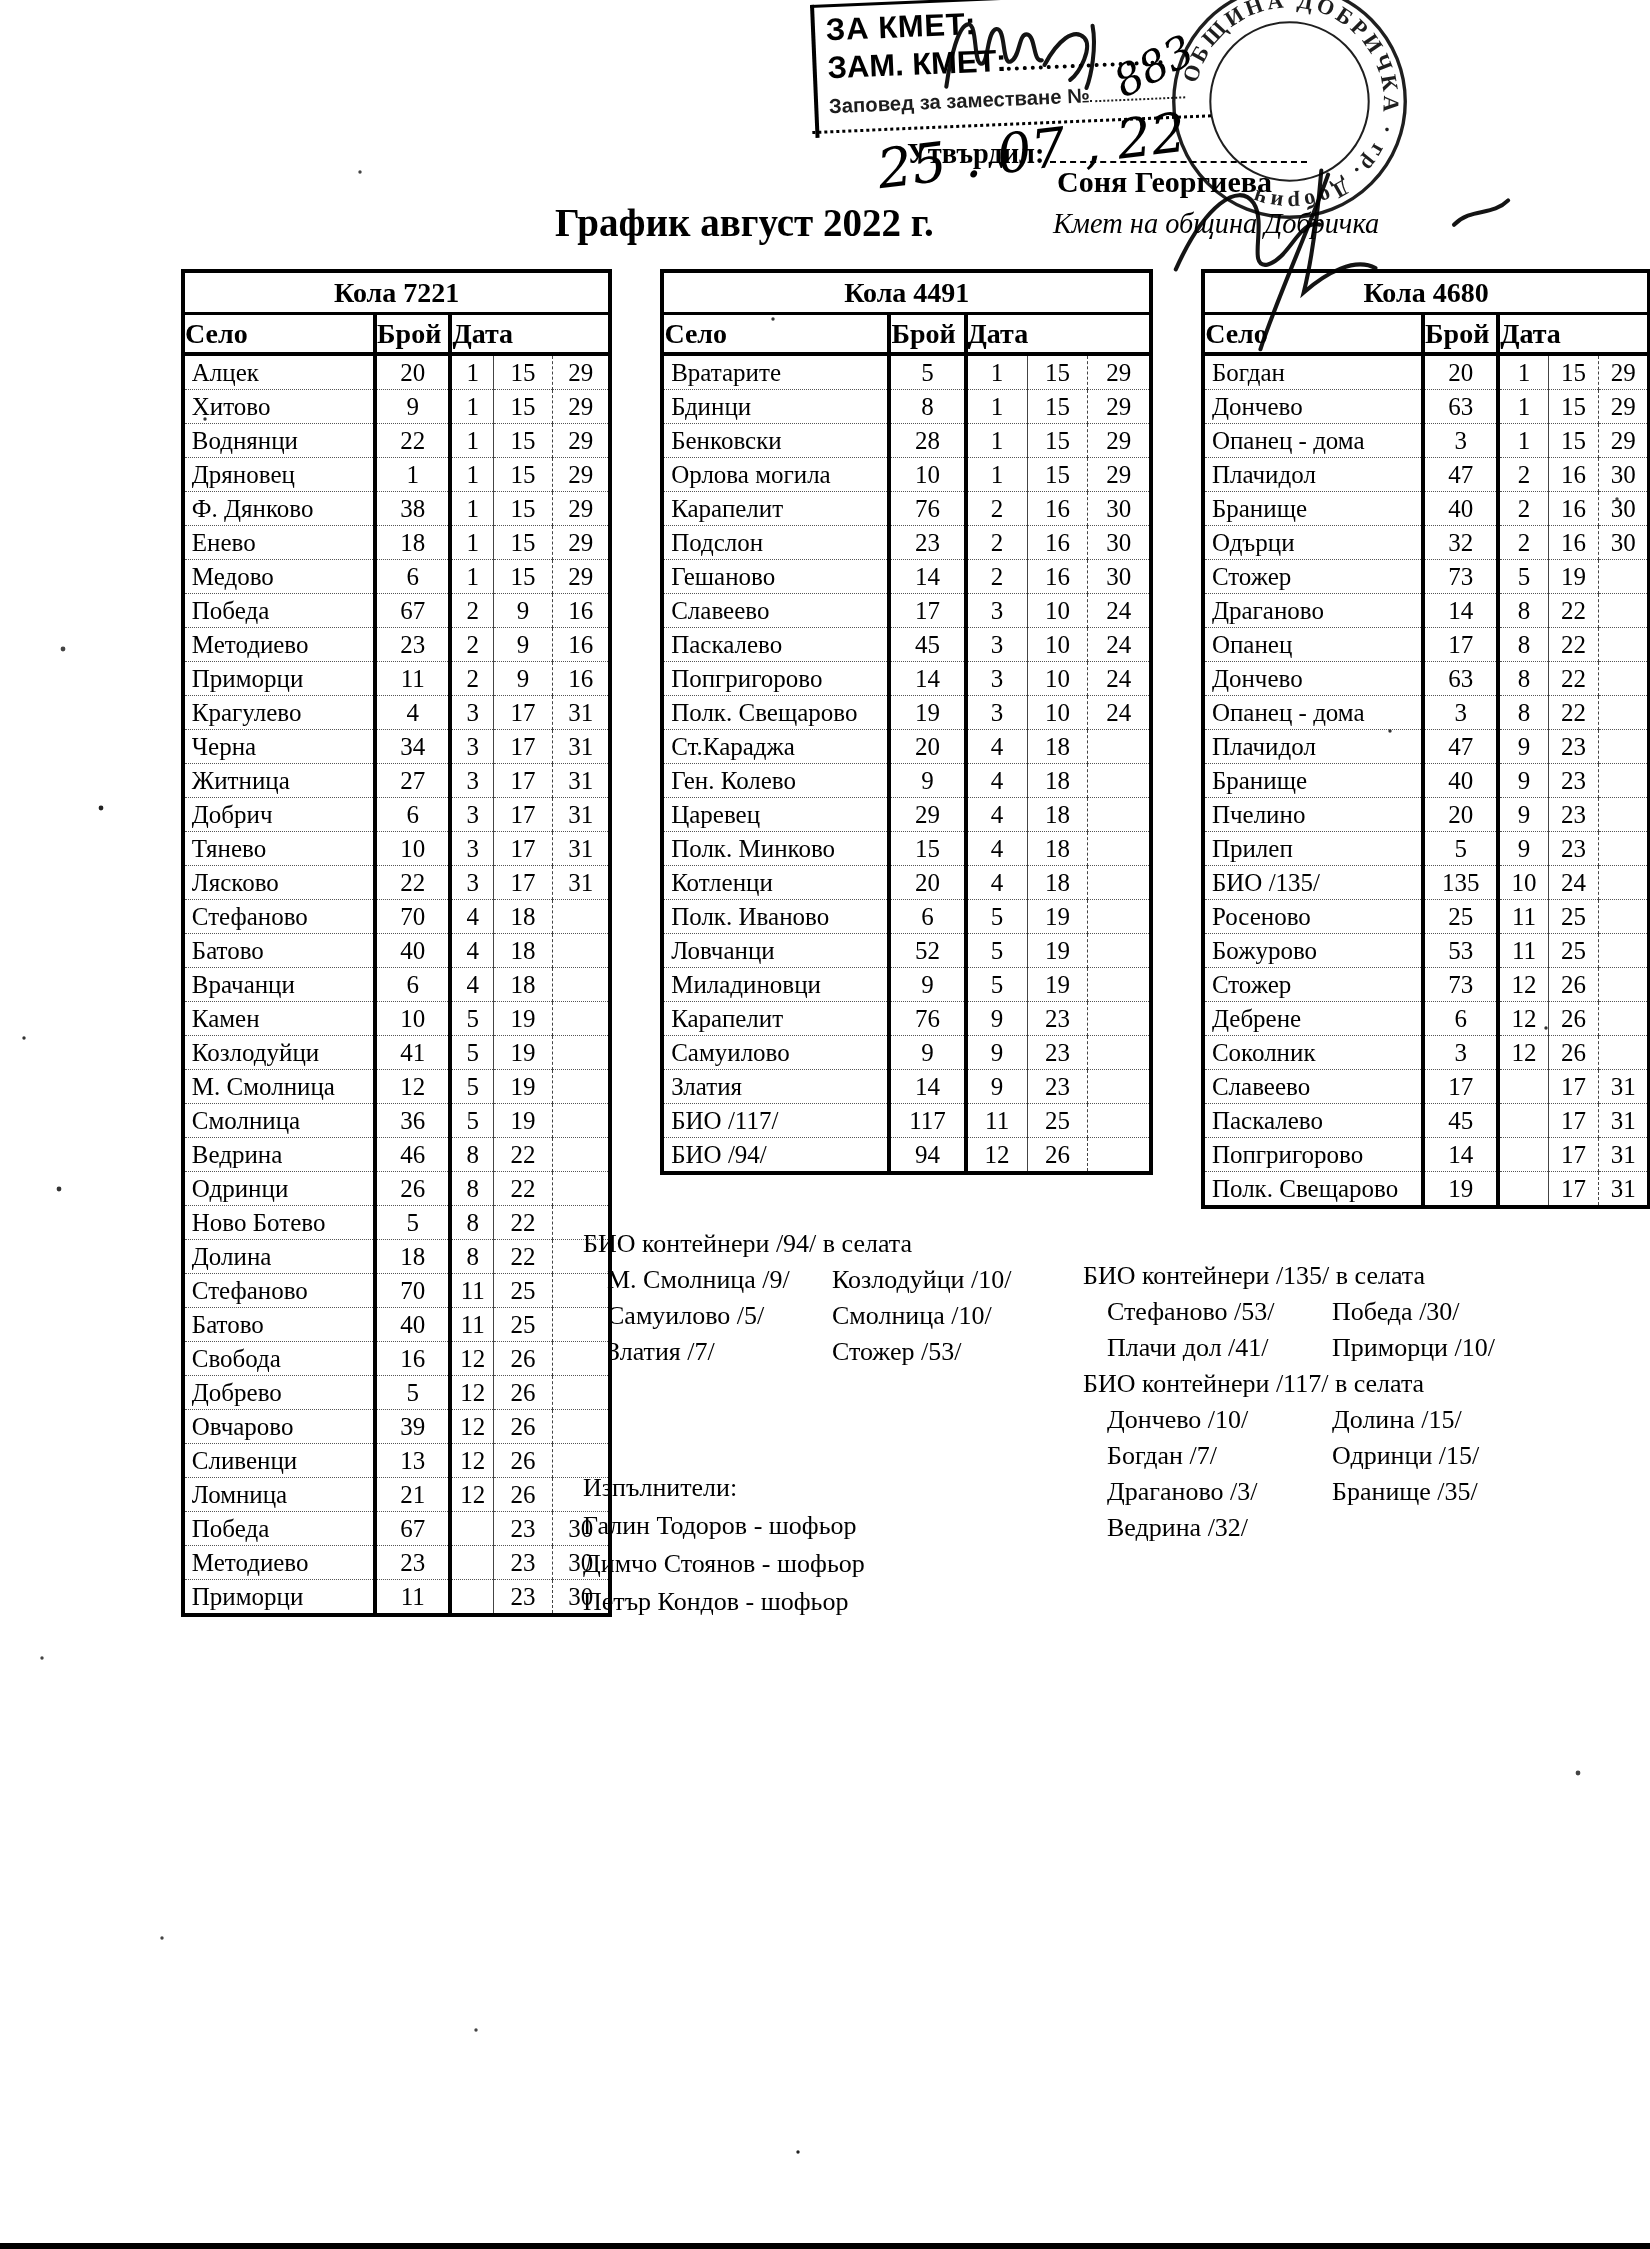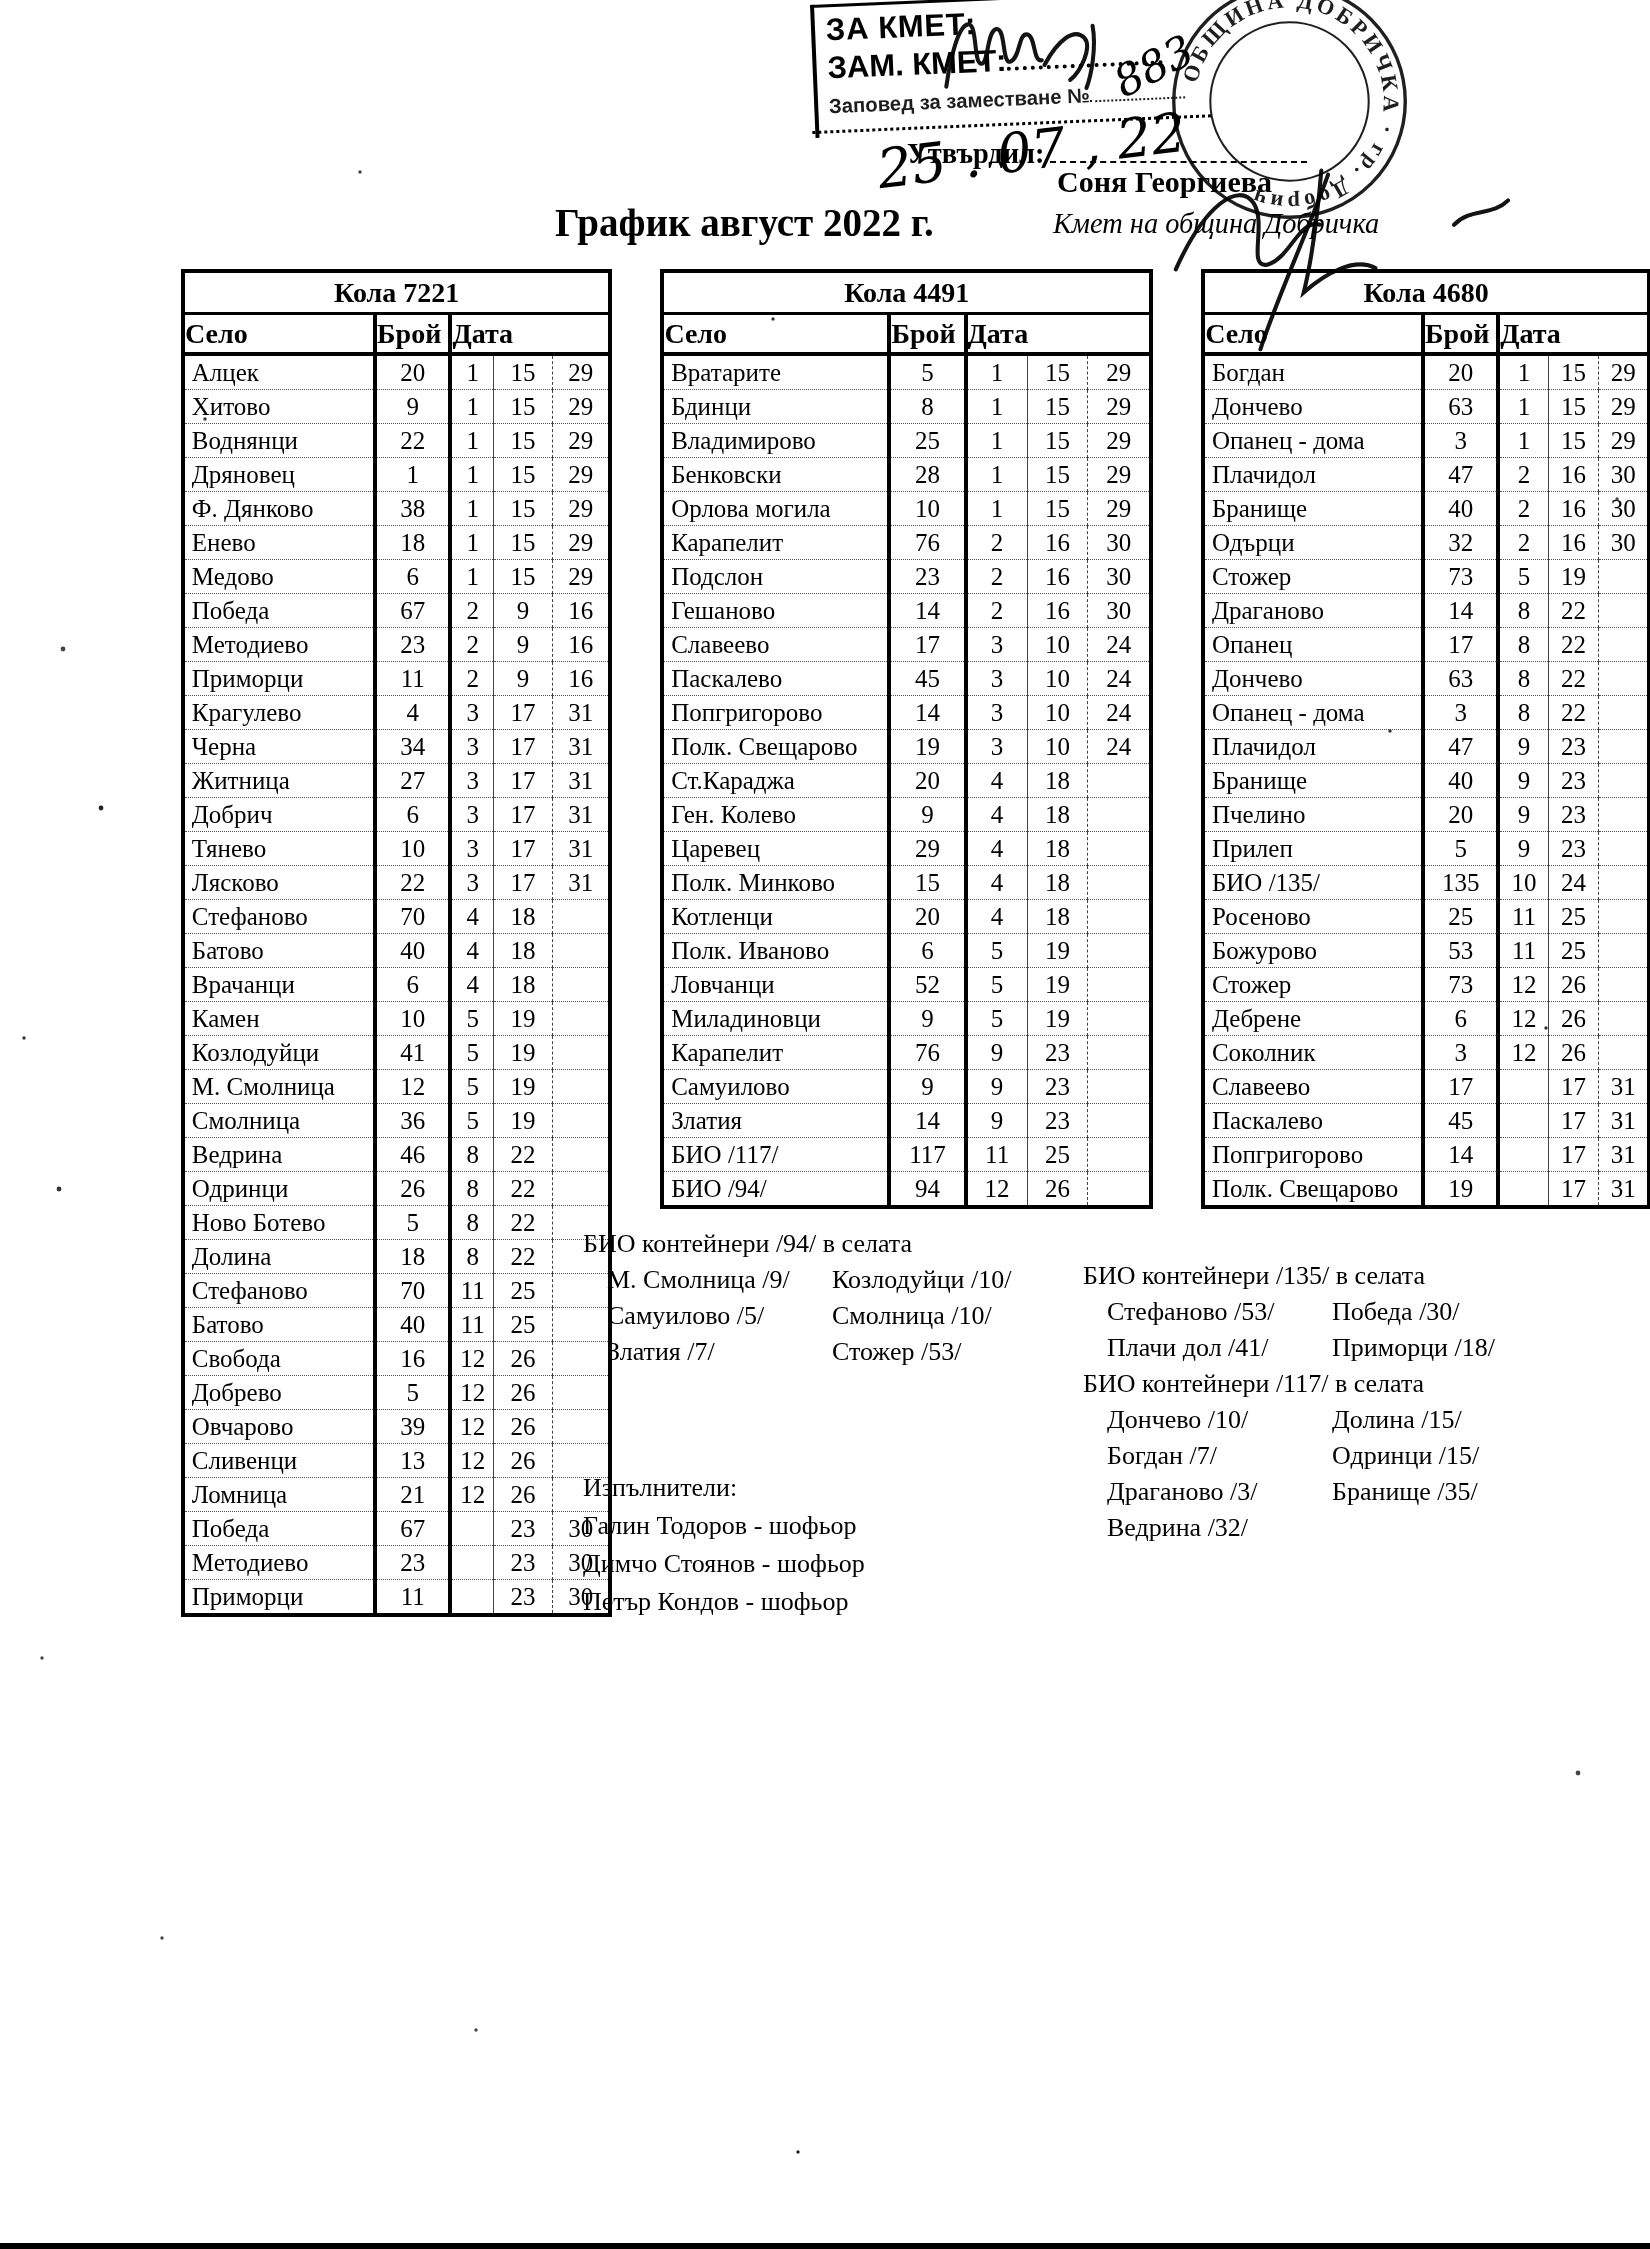--- a/index.html
+++ b/index.html
@@ -392,27 +392,20 @@
               <td class="c-d3">29</td>
             </tr>
             <tr>
               <td class="c-selo">Бдинци</td>
               <td class="c-broi">8</td>
               <td class="c-d1">1</td>
               <td class="c-d2">15</td>
               <td class="c-d3">29</td>
             </tr>
             <tr>
-              <td class="c-selo">Владимирово</td>
-              <td class="c-broi">25</td>
-              <td class="c-d1">1</td>
-              <td class="c-d2">15</td>
-              <td class="c-d3">29</td>
-            </tr>
-            <tr>
               <td class="c-selo">Бенковски</td>
               <td class="c-broi">28</td>
               <td class="c-d1">1</td>
               <td class="c-d2">15</td>
               <td class="c-d3">29</td>
             </tr>
             <tr>
               <td class="c-selo">Орлова могила</td>
               <td class="c-broi">10</td>
               <td class="c-d1">1</td>
@@ -765,21 +758,21 @@
   <div class="notes n4491">
       <div>БИО контейнери /94/ в селата</div>
       <div><span class="col1">М. Смолница /9/</span><span>Козлодуйци /10/</span></div>
       <div><span class="col1">Самуилово /5/</span><span>Смолница /10/</span></div>
       <div><span class="col1">Златия /7/</span><span>Стожер /53/</span></div>
     </div>
 
   <div class="notes n4680">
       <div>БИО контейнери /135/ в селата</div>
       <div><span class="col1">Стефаново /53/</span><span>Победа /30/</span></div>
-      <div><span class="col1">Плачи дол /41/</span><span>Приморци /18/</span></div>
+      <div><span class="col1">Плачи дол /41/</span><span>Приморци /10/</span></div>
       <div>БИО контейнери /117/ в селата</div>
       <div><span class="col1">Дончево /10/</span><span>Долина /15/</span></div>
       <div><span class="col1">Богдан /7/</span><span>Одринци /15/</span></div>
       <div><span class="col1">Драганово /3/</span><span>Бранище /35/</span></div>
       <div><span class="col1">Ведрина /32/</span><span></span></div>
     </div>
 
   <div class="execs">
     <div class="exlabel">Изпълнители:</div>
     <div>

